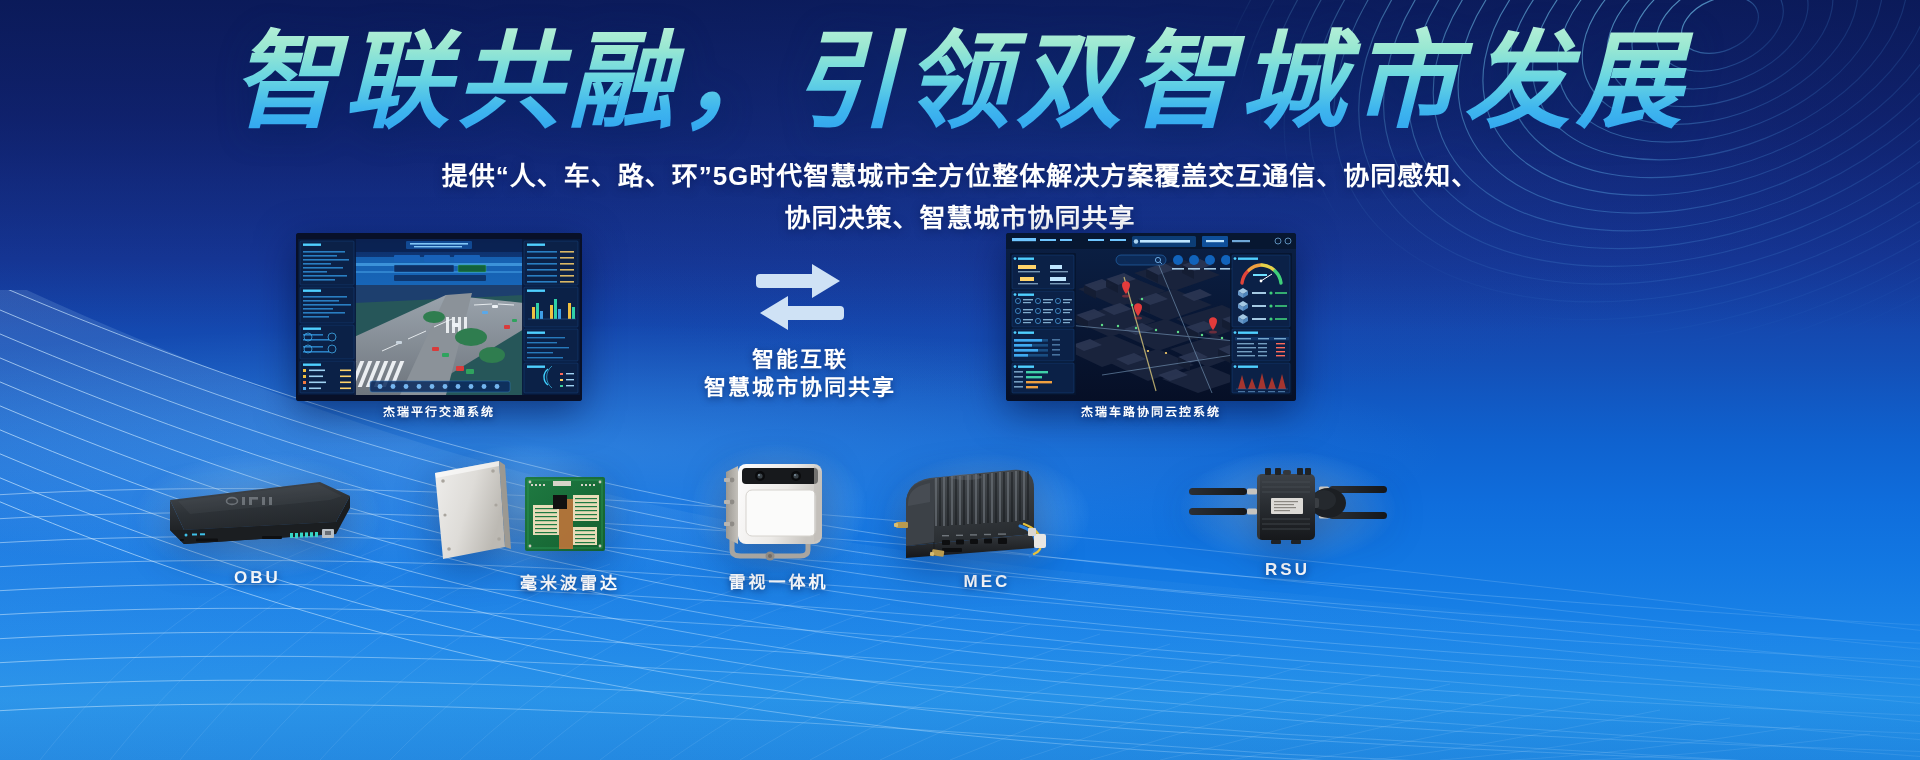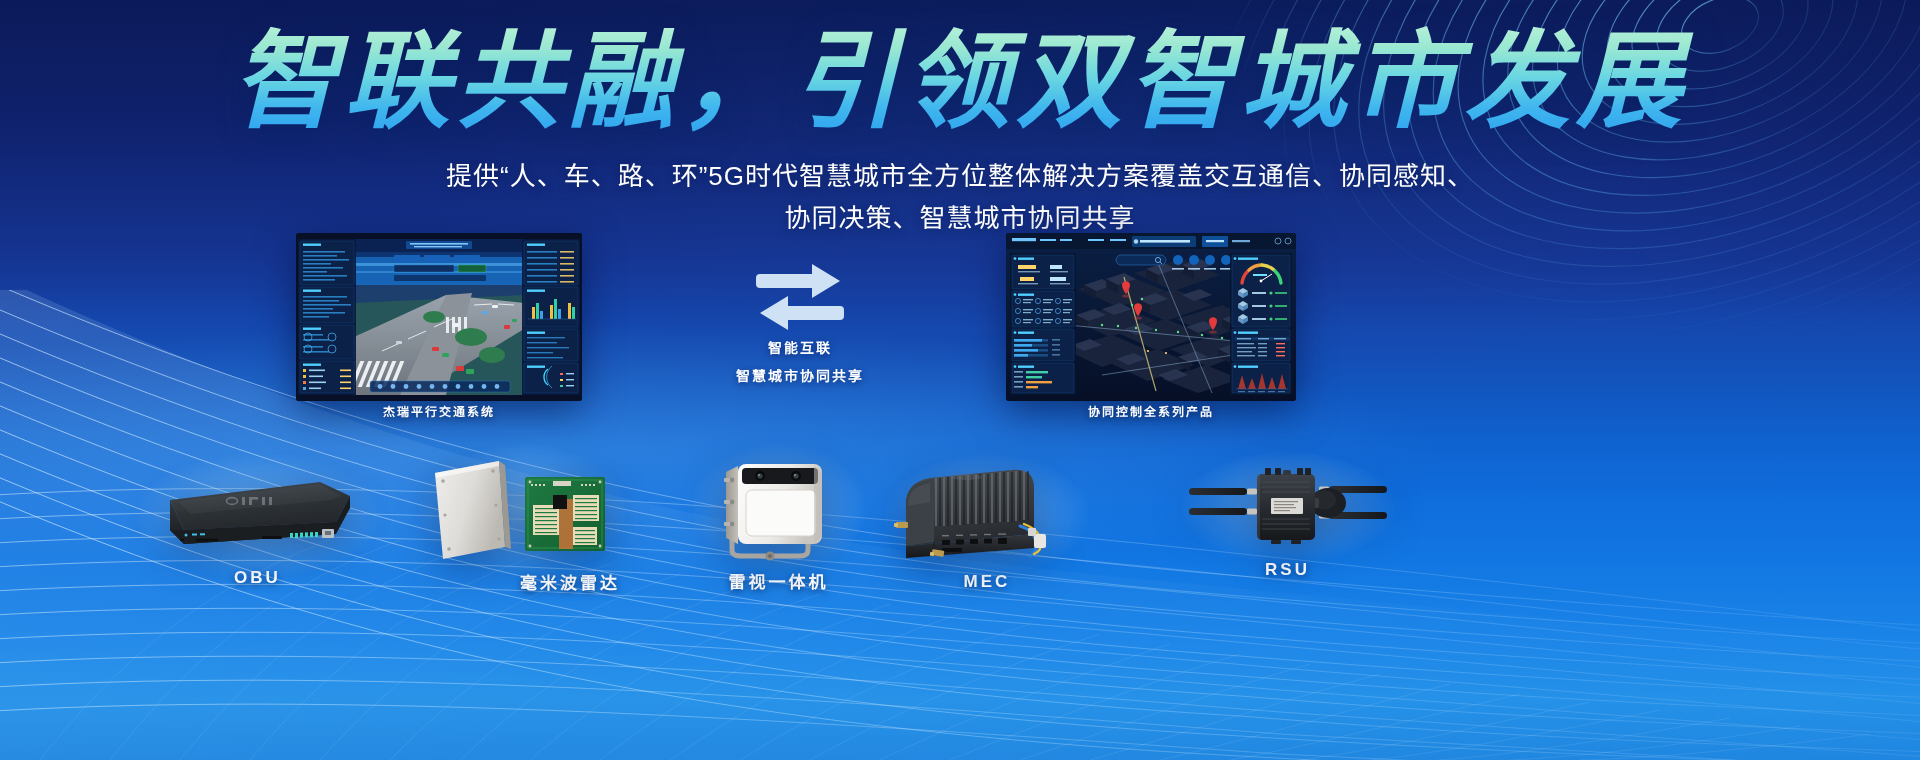--- a/index.html
+++ b/index.html
@@ -72,21 +72,21 @@
     -webkit-background-clip:text; background-clip:text;
     color:transparent; -webkit-text-fill-color:transparent;
     white-space:nowrap;
     filter:drop-shadow(0 6px 16px rgba(0,30,90,.45));
   }
 
   .subtitle{
     position:absolute; left:0; top:155px; width:1920px;
     text-align:center; color:#ffffff;
     font-size:26px; line-height:42px;
-    font-weight:400; letter-spacing:1px;
+    font-weight:700; letter-spacing:1px;
     text-shadow:0 2px 8px rgba(0,20,70,.5);
   }
   .subtitle div{ white-space:nowrap; }
 
   
   .screen{
     position:absolute;
     border-radius:3px;
     overflow:hidden;
     box-shadow:0 10px 38px rgba(0,15,60,.55);
@@ -105,22 +105,22 @@
   .cap-left { left:296px; top:402px; width:286px; }
   .cap-right{ left:1006px; top:402px; width:290px; }
 
   
   .exchange{
     position:absolute; left:680px; top:262px; width:240px; height:160px;
     text-align:center;
   }
   .exchange .arrows{ width:96px; height:72px; margin:0 auto; display:block; }
   .exchange .ex-text{
-    color:#ffffff; font-weight:700;
-    font-size:14px; line-height:28px; letter-spacing:2px;
+    margin-top:12px; color:#ffffff; font-weight:700;
+    font-size:22px; line-height:28px; letter-spacing:2px;
     text-shadow:0 2px 7px rgba(0,20,70,.55);
   }
   .exchange .ex-text div{ white-space:nowrap; }
 
   
   .product{
     position:absolute;
     text-align:center;
   }
   .product .art{ position:relative; display:block; margin:0 auto; }
@@ -806,21 +806,21 @@
       <line x1="230" y1="156" x2="282" y2="156" stroke="#2a6aa8" stroke-width=".5"></line>
       <g fill="#6fa8d8" opacity=".6">
         <rect x="232" y="158" width="7" height="1.2"></rect>
           <rect x="242" y="158" width="7" height="1.2"></rect>
         <rect x="252" y="158" width="7" height="1.2"></rect>
           <rect x="262" y="158" width="7" height="1.2"></rect>
         <rect x="272" y="158" width="7" height="1.2"></rect>
       </g>
     </svg>
   </div>
-  <div class="screen-caption cap-right">协同控制全系列产品</div>
+  <div class="screen-caption cap-right">杰瑞车路协同云控系统</div>
 
   <div class="product p-obu">
     <div class="art" style="width:215px;height:96px;">
       <div class="halo" style="width:245px;height:125px;"></div>
       <svg viewBox="0 0 215 96">
         <defs>
           <linearGradient id="obuTop" x1="0" y1="0" x2="0.4" y2="1">
             <stop offset="0%" stop-color="#4a4f55"></stop>
             <stop offset="60%" stop-color="#2d3237"></stop>
             <stop offset="100%" stop-color="#24282c"></stop>

